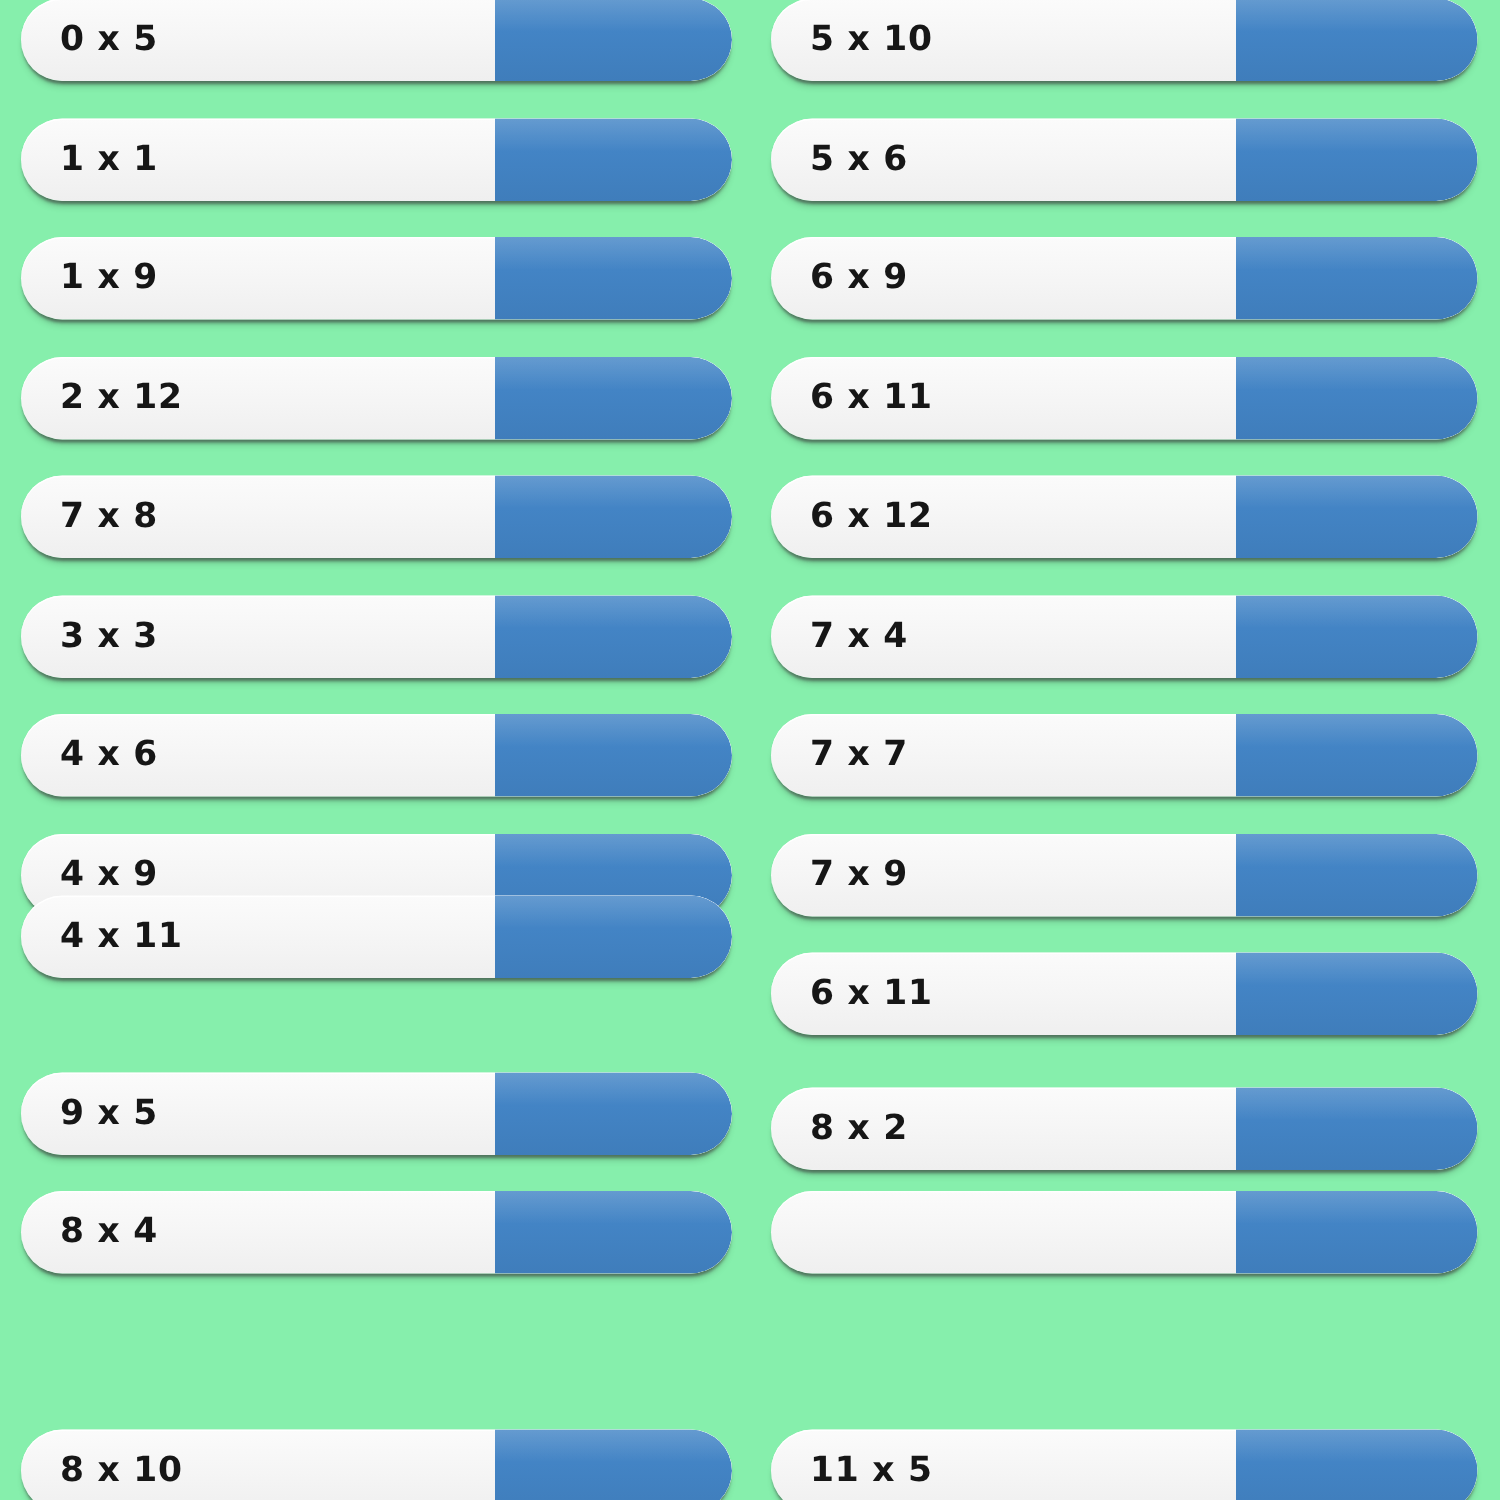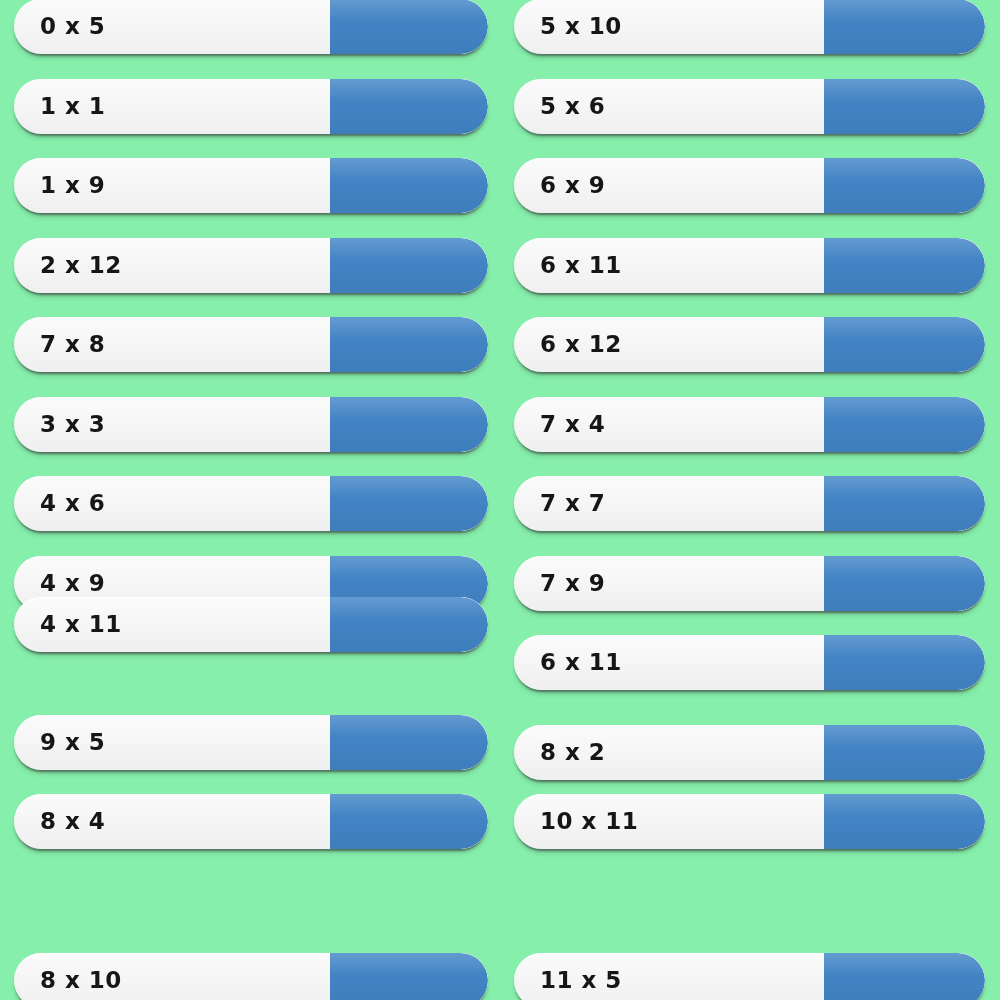--- a/index.html
+++ b/index.html
@@ -158,19 +158,18 @@
     <div class="pill" style="left: 514px; top: 635px; width: 471px; height: 55px;">
       <div class="fill" style="width: 161px;"></div>
       <span class="label">6 x 11</span>
     </div>
     <div class="pill" style="left: 514px; top: 725px; width: 471px; height: 55px;">
       <div class="fill" style="width: 161px;"></div>
       <span class="label">8 x 2</span>
     </div>
     <div class="pill" style="left: 514px; top: 794px; width: 471px; height: 55px;">
       <div class="fill" style="width: 161px;"></div>
-      <span class="label">10 x 11</span>
     </div>
     <div class="pill" style="left: 514px; top: 953px; width: 471px; height: 55px;">
       <div class="fill" style="width: 161px;"></div>
       <span class="label">11 x 5</span>
     </div>
   </div>
 
 </body></html>

